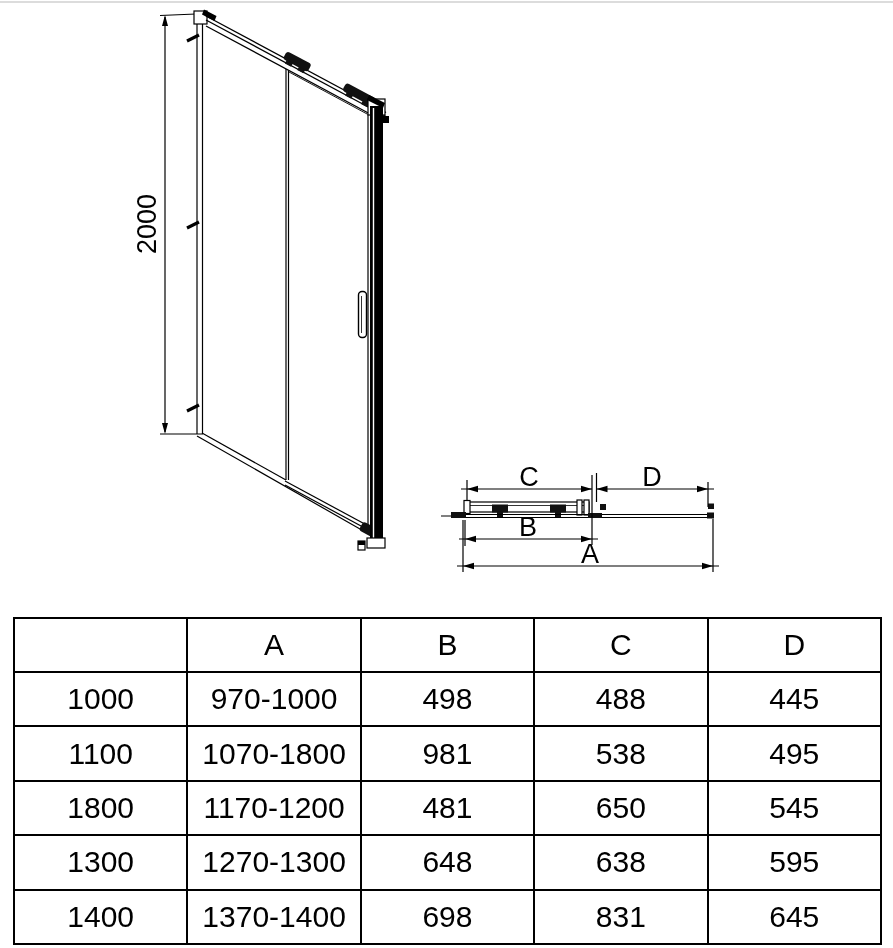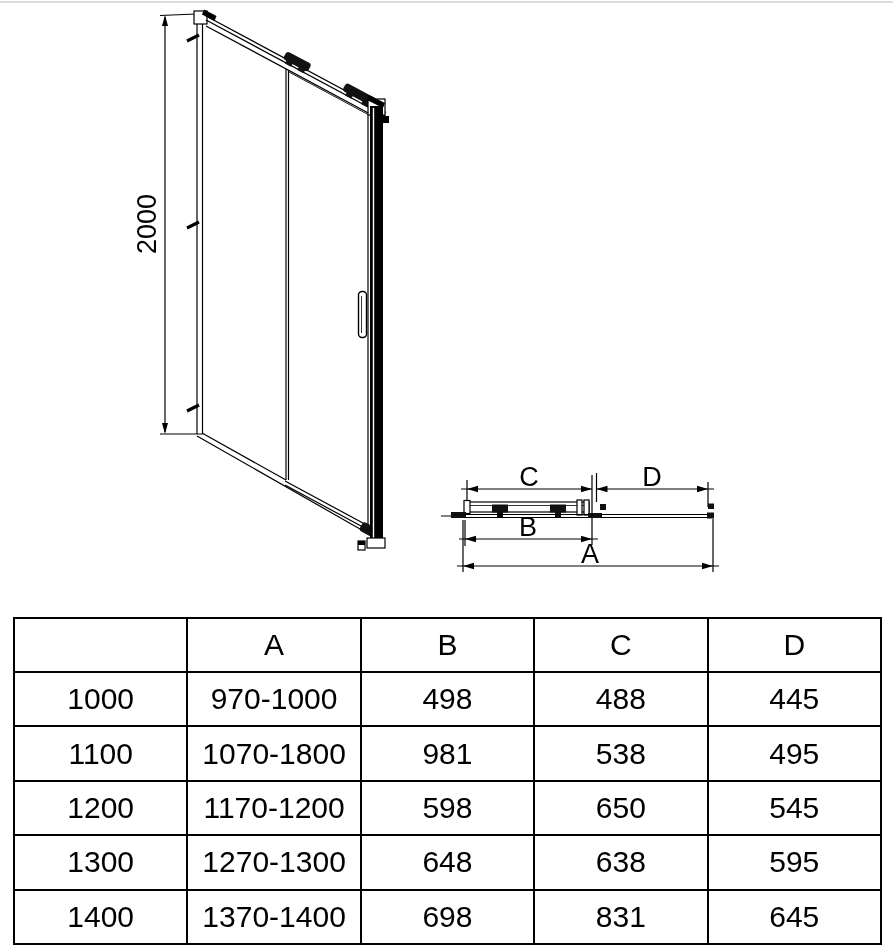--- a/index.html
+++ b/index.html
@@ -184,23 +184,23 @@
         <td>445</td>
       </tr>
       <tr>
         <td>1100</td>
         <td>1070-1800</td>
         <td>981</td>
         <td>538</td>
         <td>495</td>
       </tr>
       <tr>
-        <td>1200</td>
+        <td>1800</td>
         <td>1170-1200</td>
-        <td>598</td>
+        <td>481</td>
         <td>650</td>
         <td>545</td>
       </tr>
       <tr>
         <td>1300</td>
         <td>1270-1300</td>
         <td>648</td>
         <td>638</td>
         <td>595</td>
       </tr>

